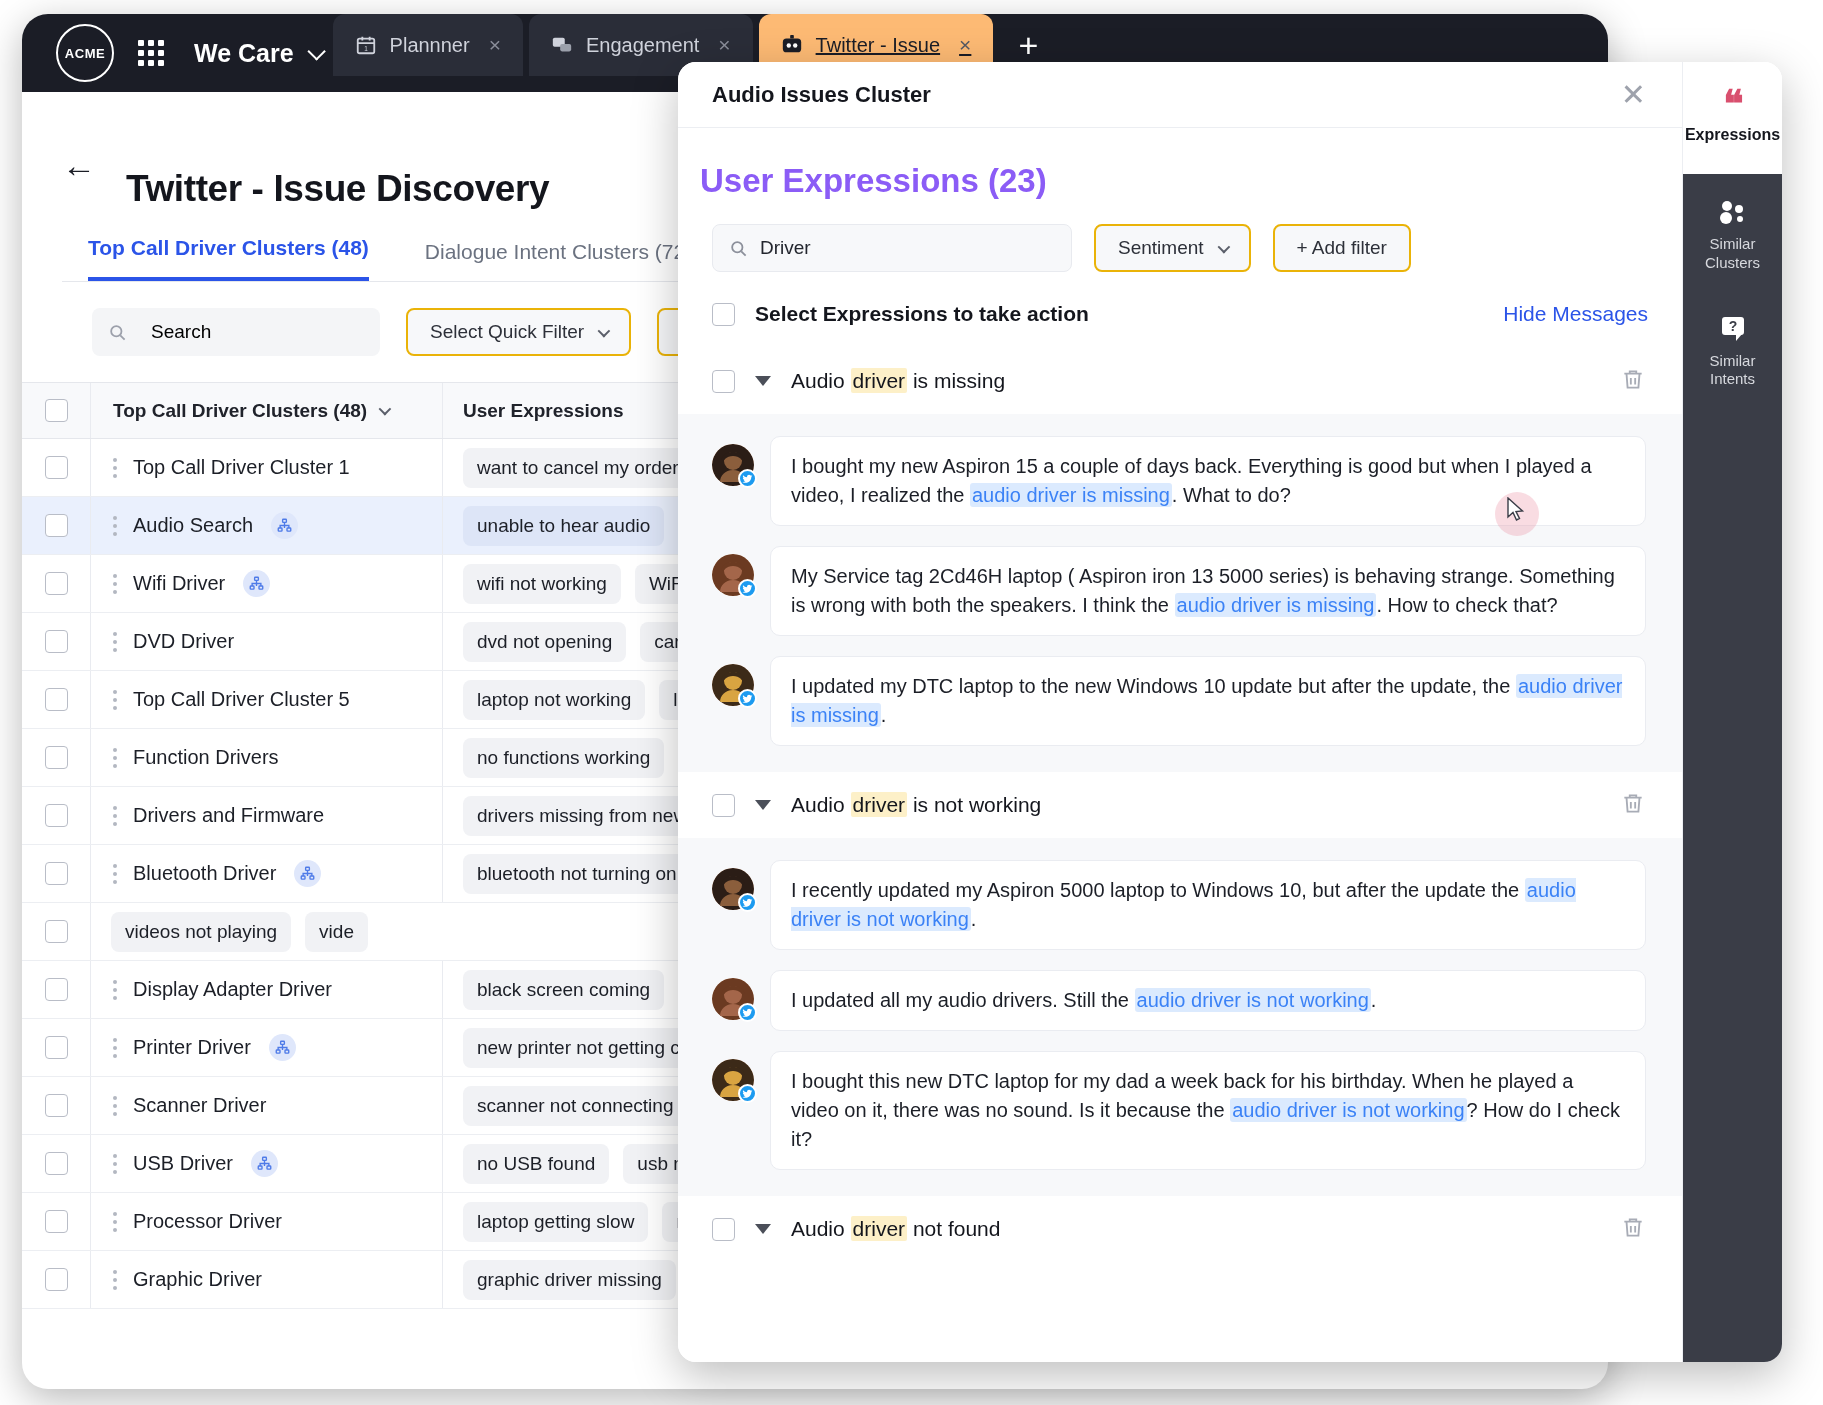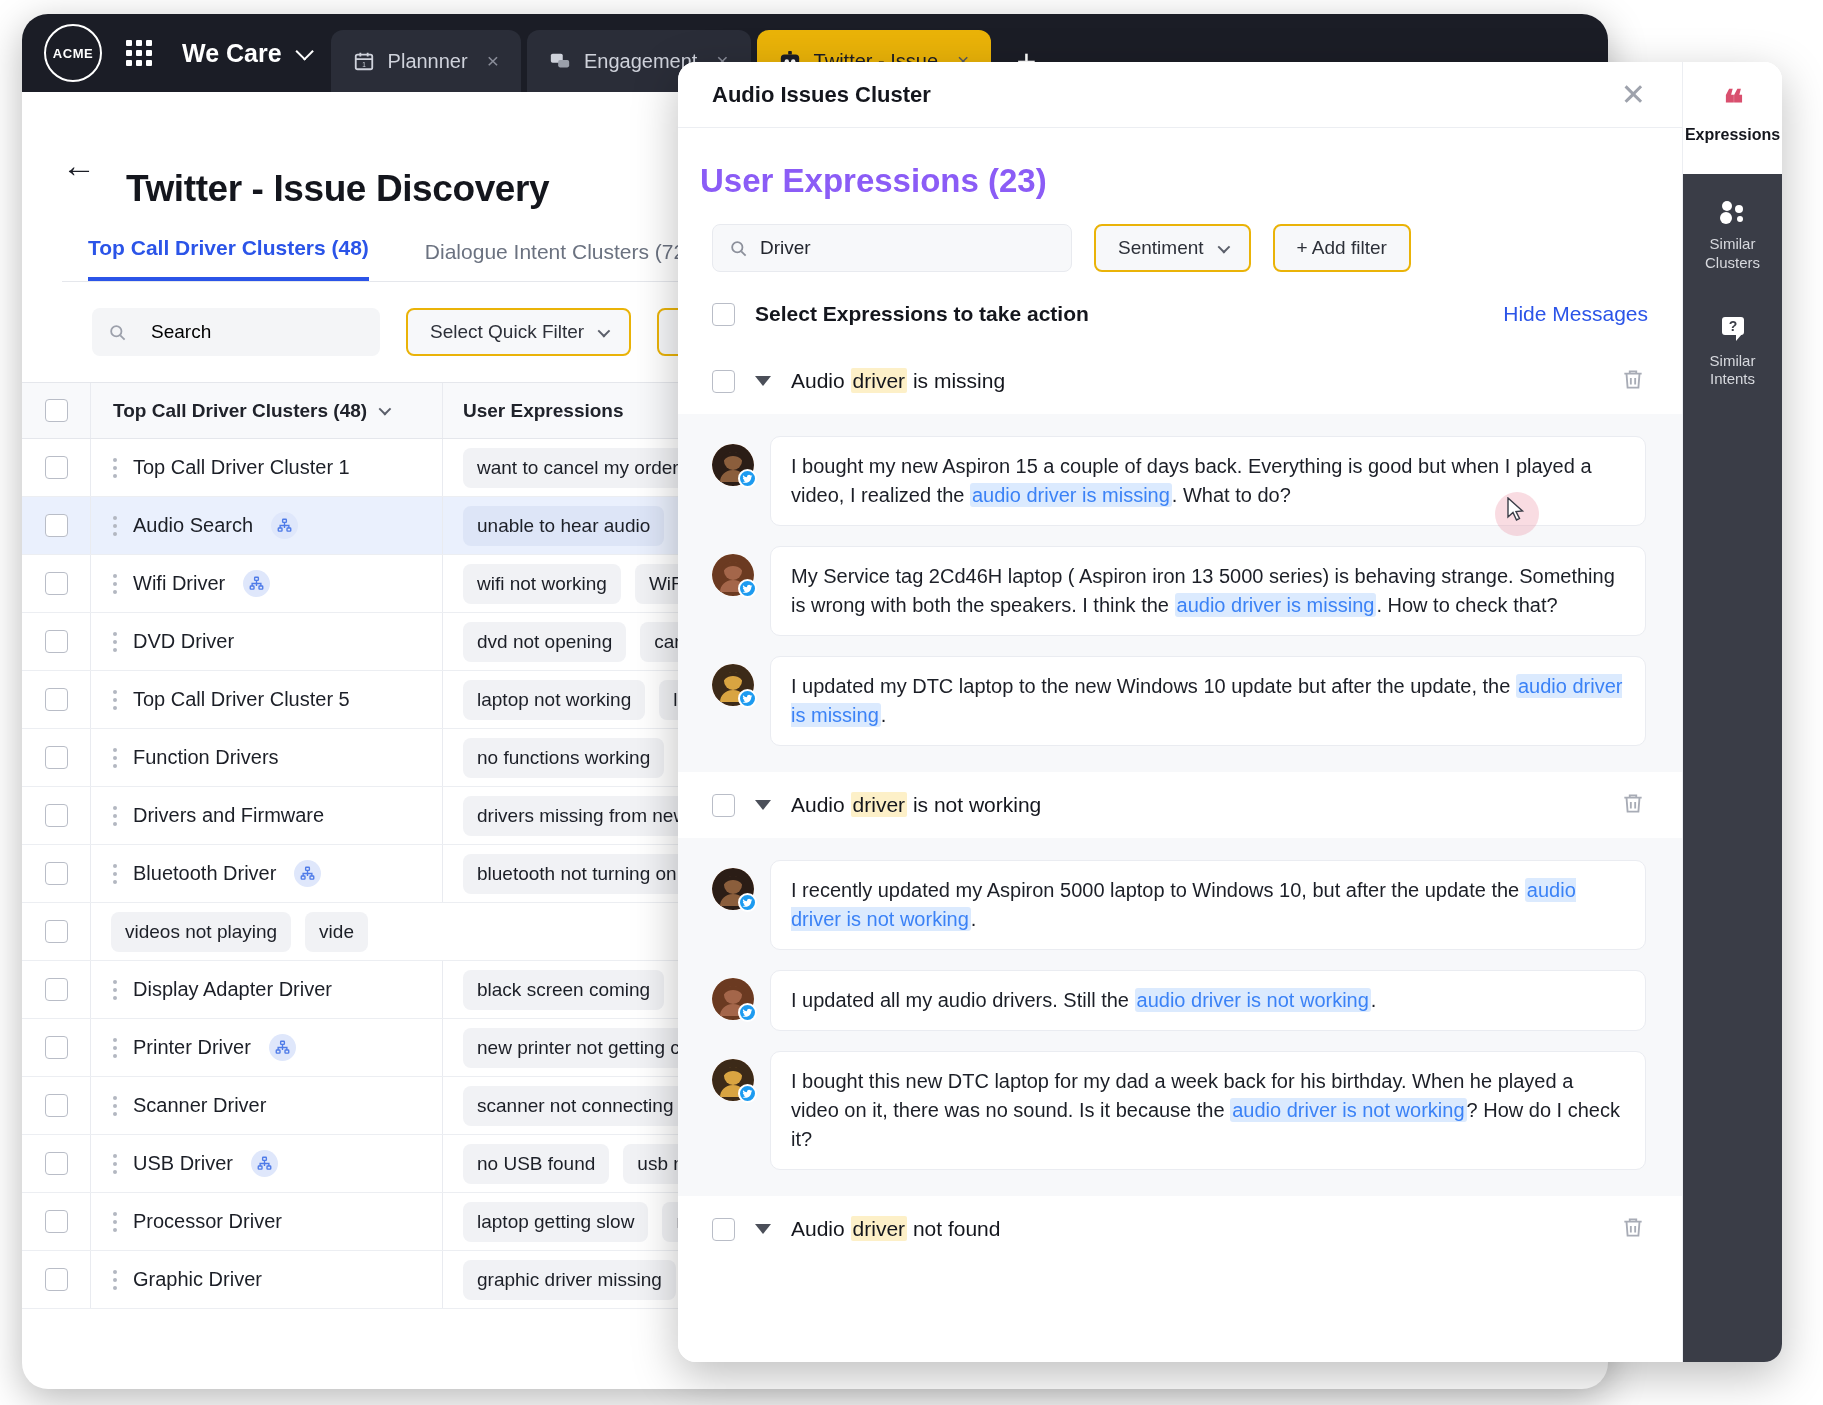--- a/index.html
+++ b/index.html
@@ -26,21 +26,21 @@
     overflow: hidden;
   }
 
   
   .topbar {
     position: relative;
     height: 78px;
     background: #1b1d26;
     display: flex;
     align-items: flex-end;
-    padding-left: 0;
+    padding-left: 12px;
   }
   .brand-zone {
     display: flex; align-items: center;
     height: 78px;
     padding-left: 22px;
     gap: 16px;
   }
   .acme-logo {
     width: 58px; height: 58px;
     border-radius: 50%;
@@ -67,34 +67,34 @@
     margin-left: 14px;
     cursor: pointer;
   }
   .chev {
     display:inline-block;
     width: 13px; height: 13px;
     border-right: 2.6px solid #ffffff;
     border-bottom: 2.6px solid #ffffff;
     transform: rotate(45deg) translateY(-3px);
   }
-  .tabs { display: flex; align-items: flex-end; margin-left: 22px; height: 78px; }
+  .tabs { display: flex; margin-left: 12px; height: 78px; }
   .tab {
     display: flex; align-items: center; gap: 13px;
     height: 62px;
     padding: 0 22px 0 22px;
     border-radius: 12px 12px 0 0;
     background: #2a2d38;
     color: #cfd2db;
     font-size: 20px;
     margin-right: 6px;
     cursor: pointer;
     white-space: nowrap;
   }
-  .tab.active { background: #eab308; color: #1b1d26; }
+  .tab.active { background: #fdba74; color: #1b1d26; text-decoration: underline; }
   .tab .tclose { color: #8a8d99; font-size: 21px; margin-left: 6px; }
   .tab.active .tclose { color: #555963; }
   .tab-ico { width: 22px; height: 22px; flex: none; }
   .tab-add {
     display:flex; align-items:center; justify-content:center;
     width: 58px; height: 62px;
     color: #ffffff; font-size: 34px; font-weight: 300;
     cursor: pointer;
   }
 

